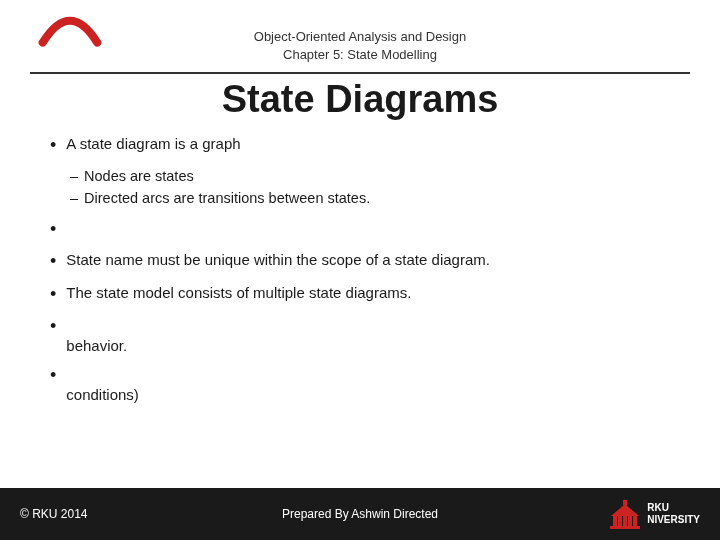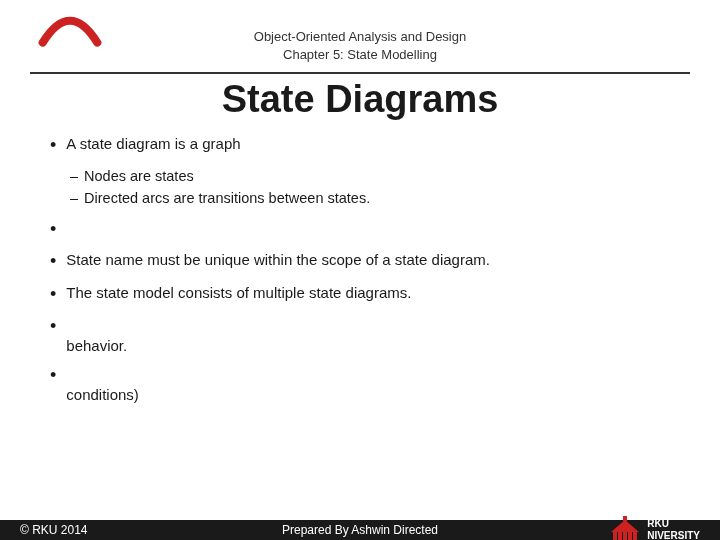--- a/index.html
+++ b/index.html
@@ -107,21 +107,21 @@
       margin-bottom: 2px;
     }
 
     .sub-dash {
       margin-right: 6px;
       flex-shrink: 0;
     }
 
     
     .footer {
-      height: 20px;
+      height: 52px;
       background: #1a1a1a;
       display: flex;
       align-items: center;
       justify-content: space-between;
       padding: 0 20px;
       position: absolute;
       bottom: 0;
       left: 0;
       right: 0;
     }

